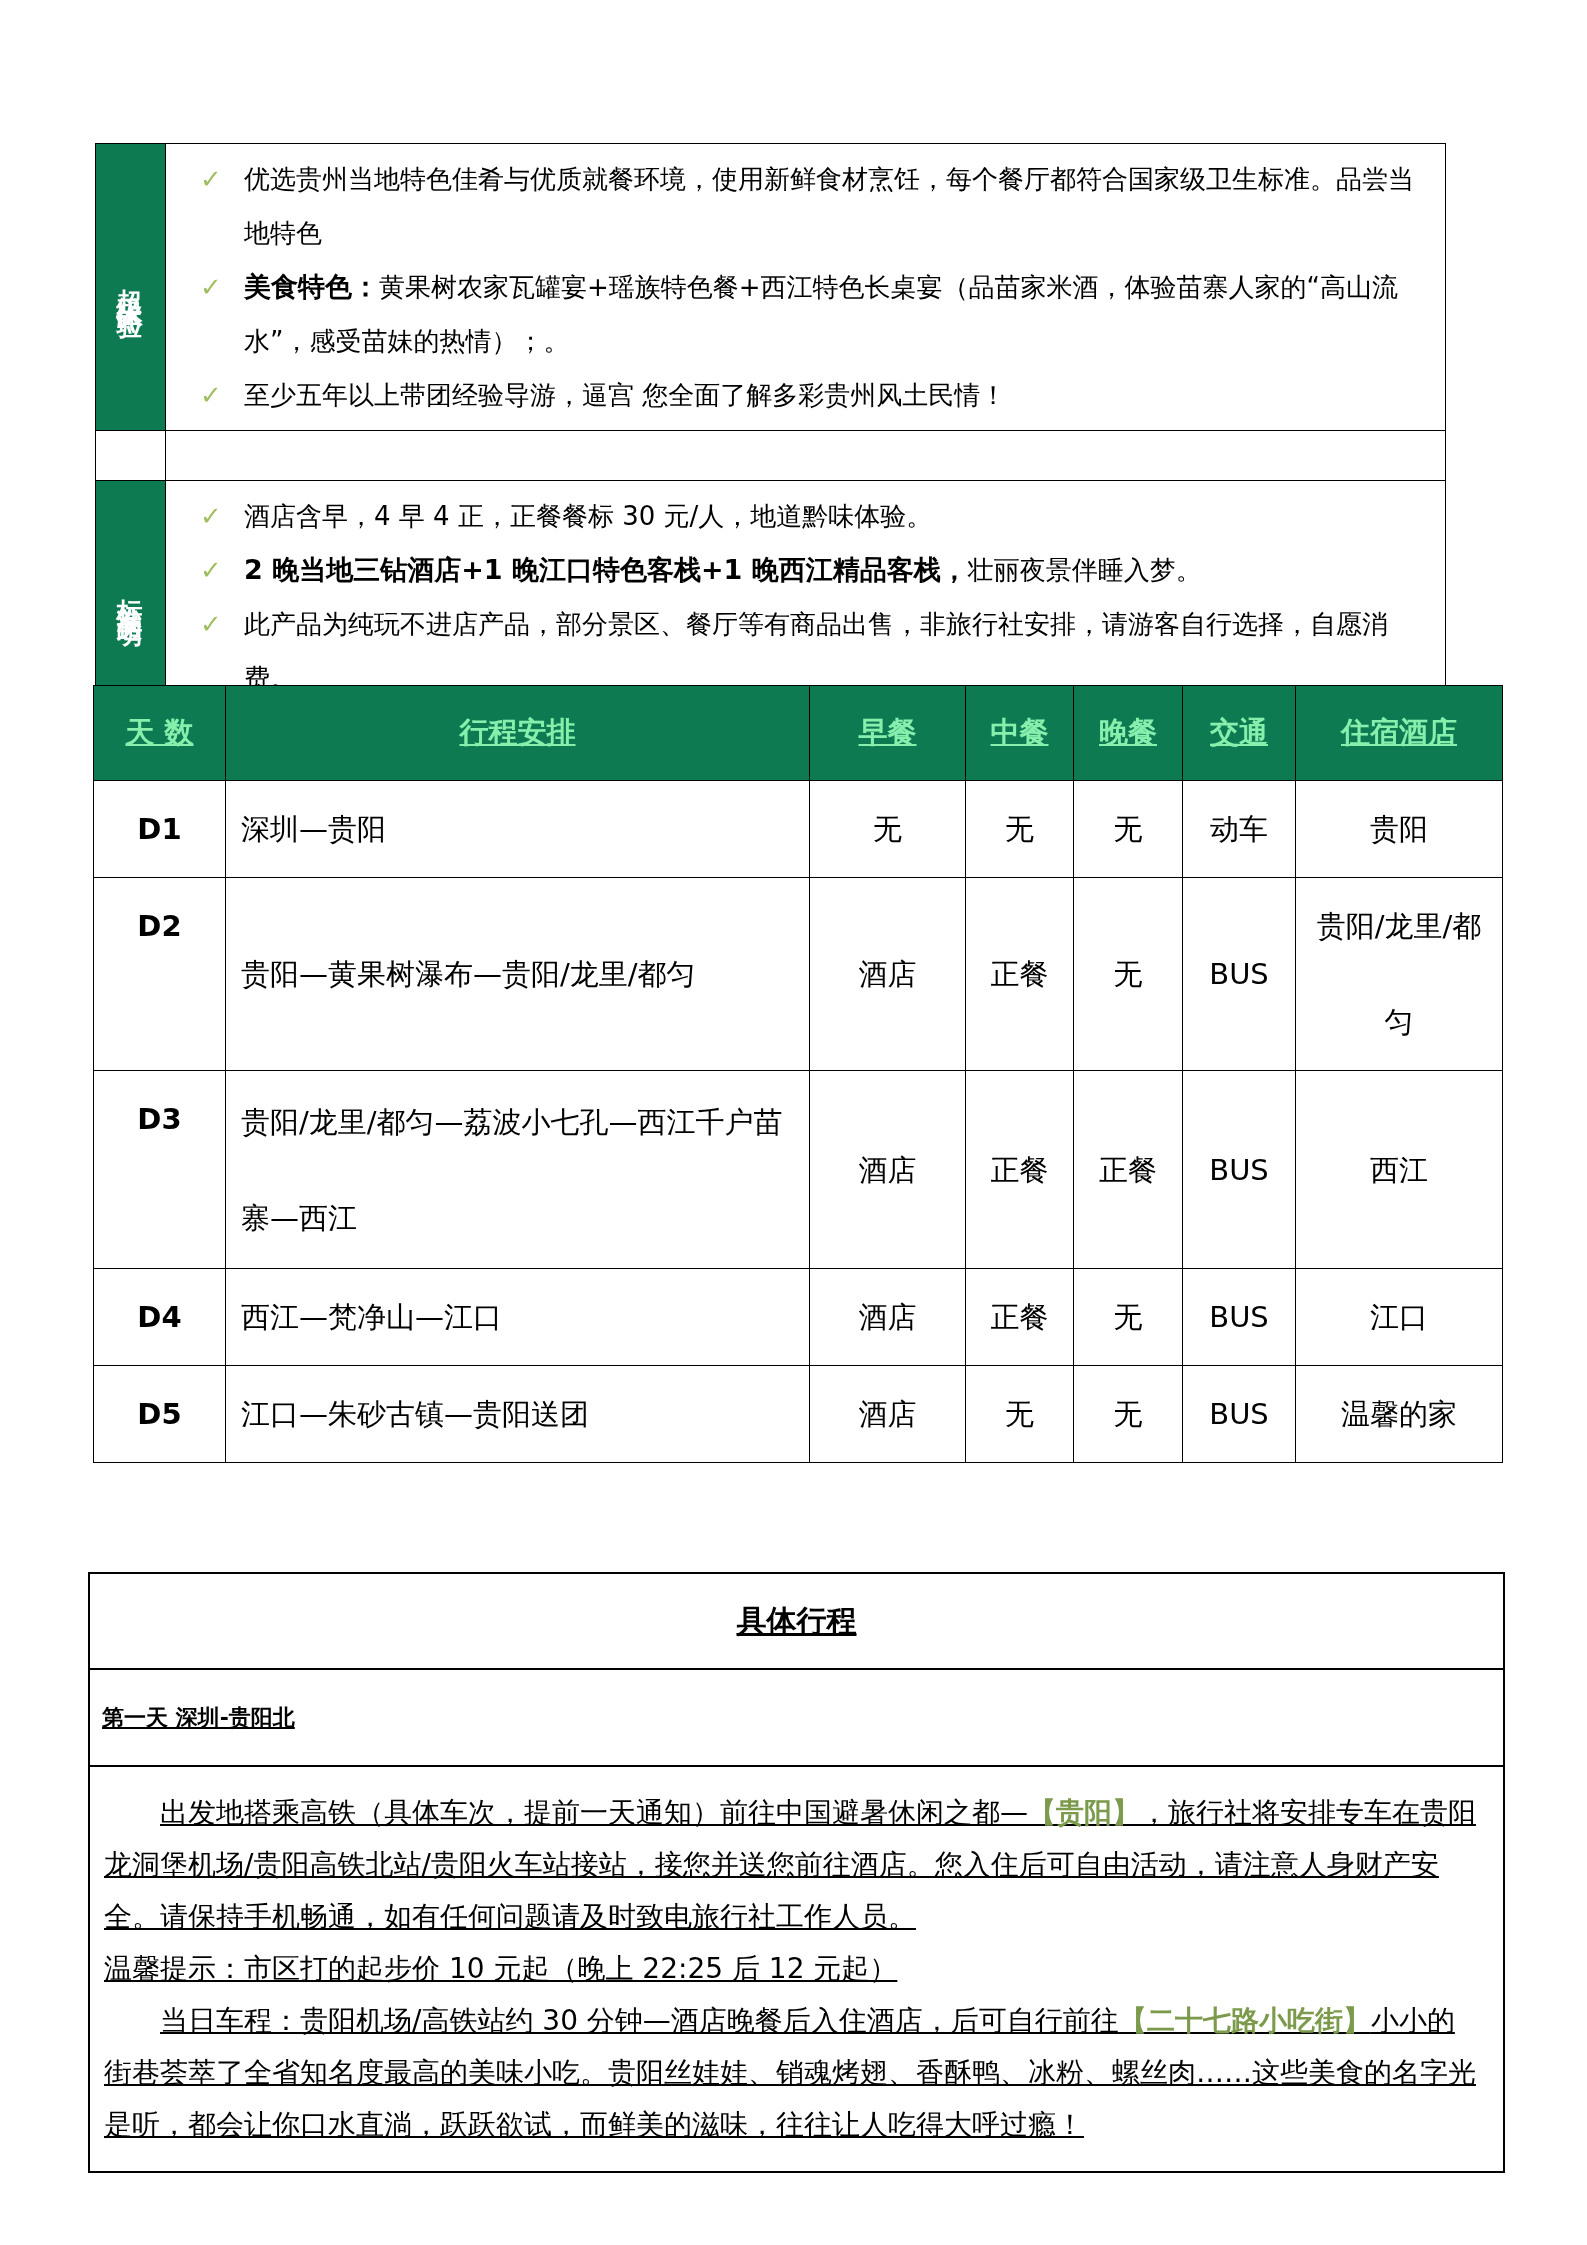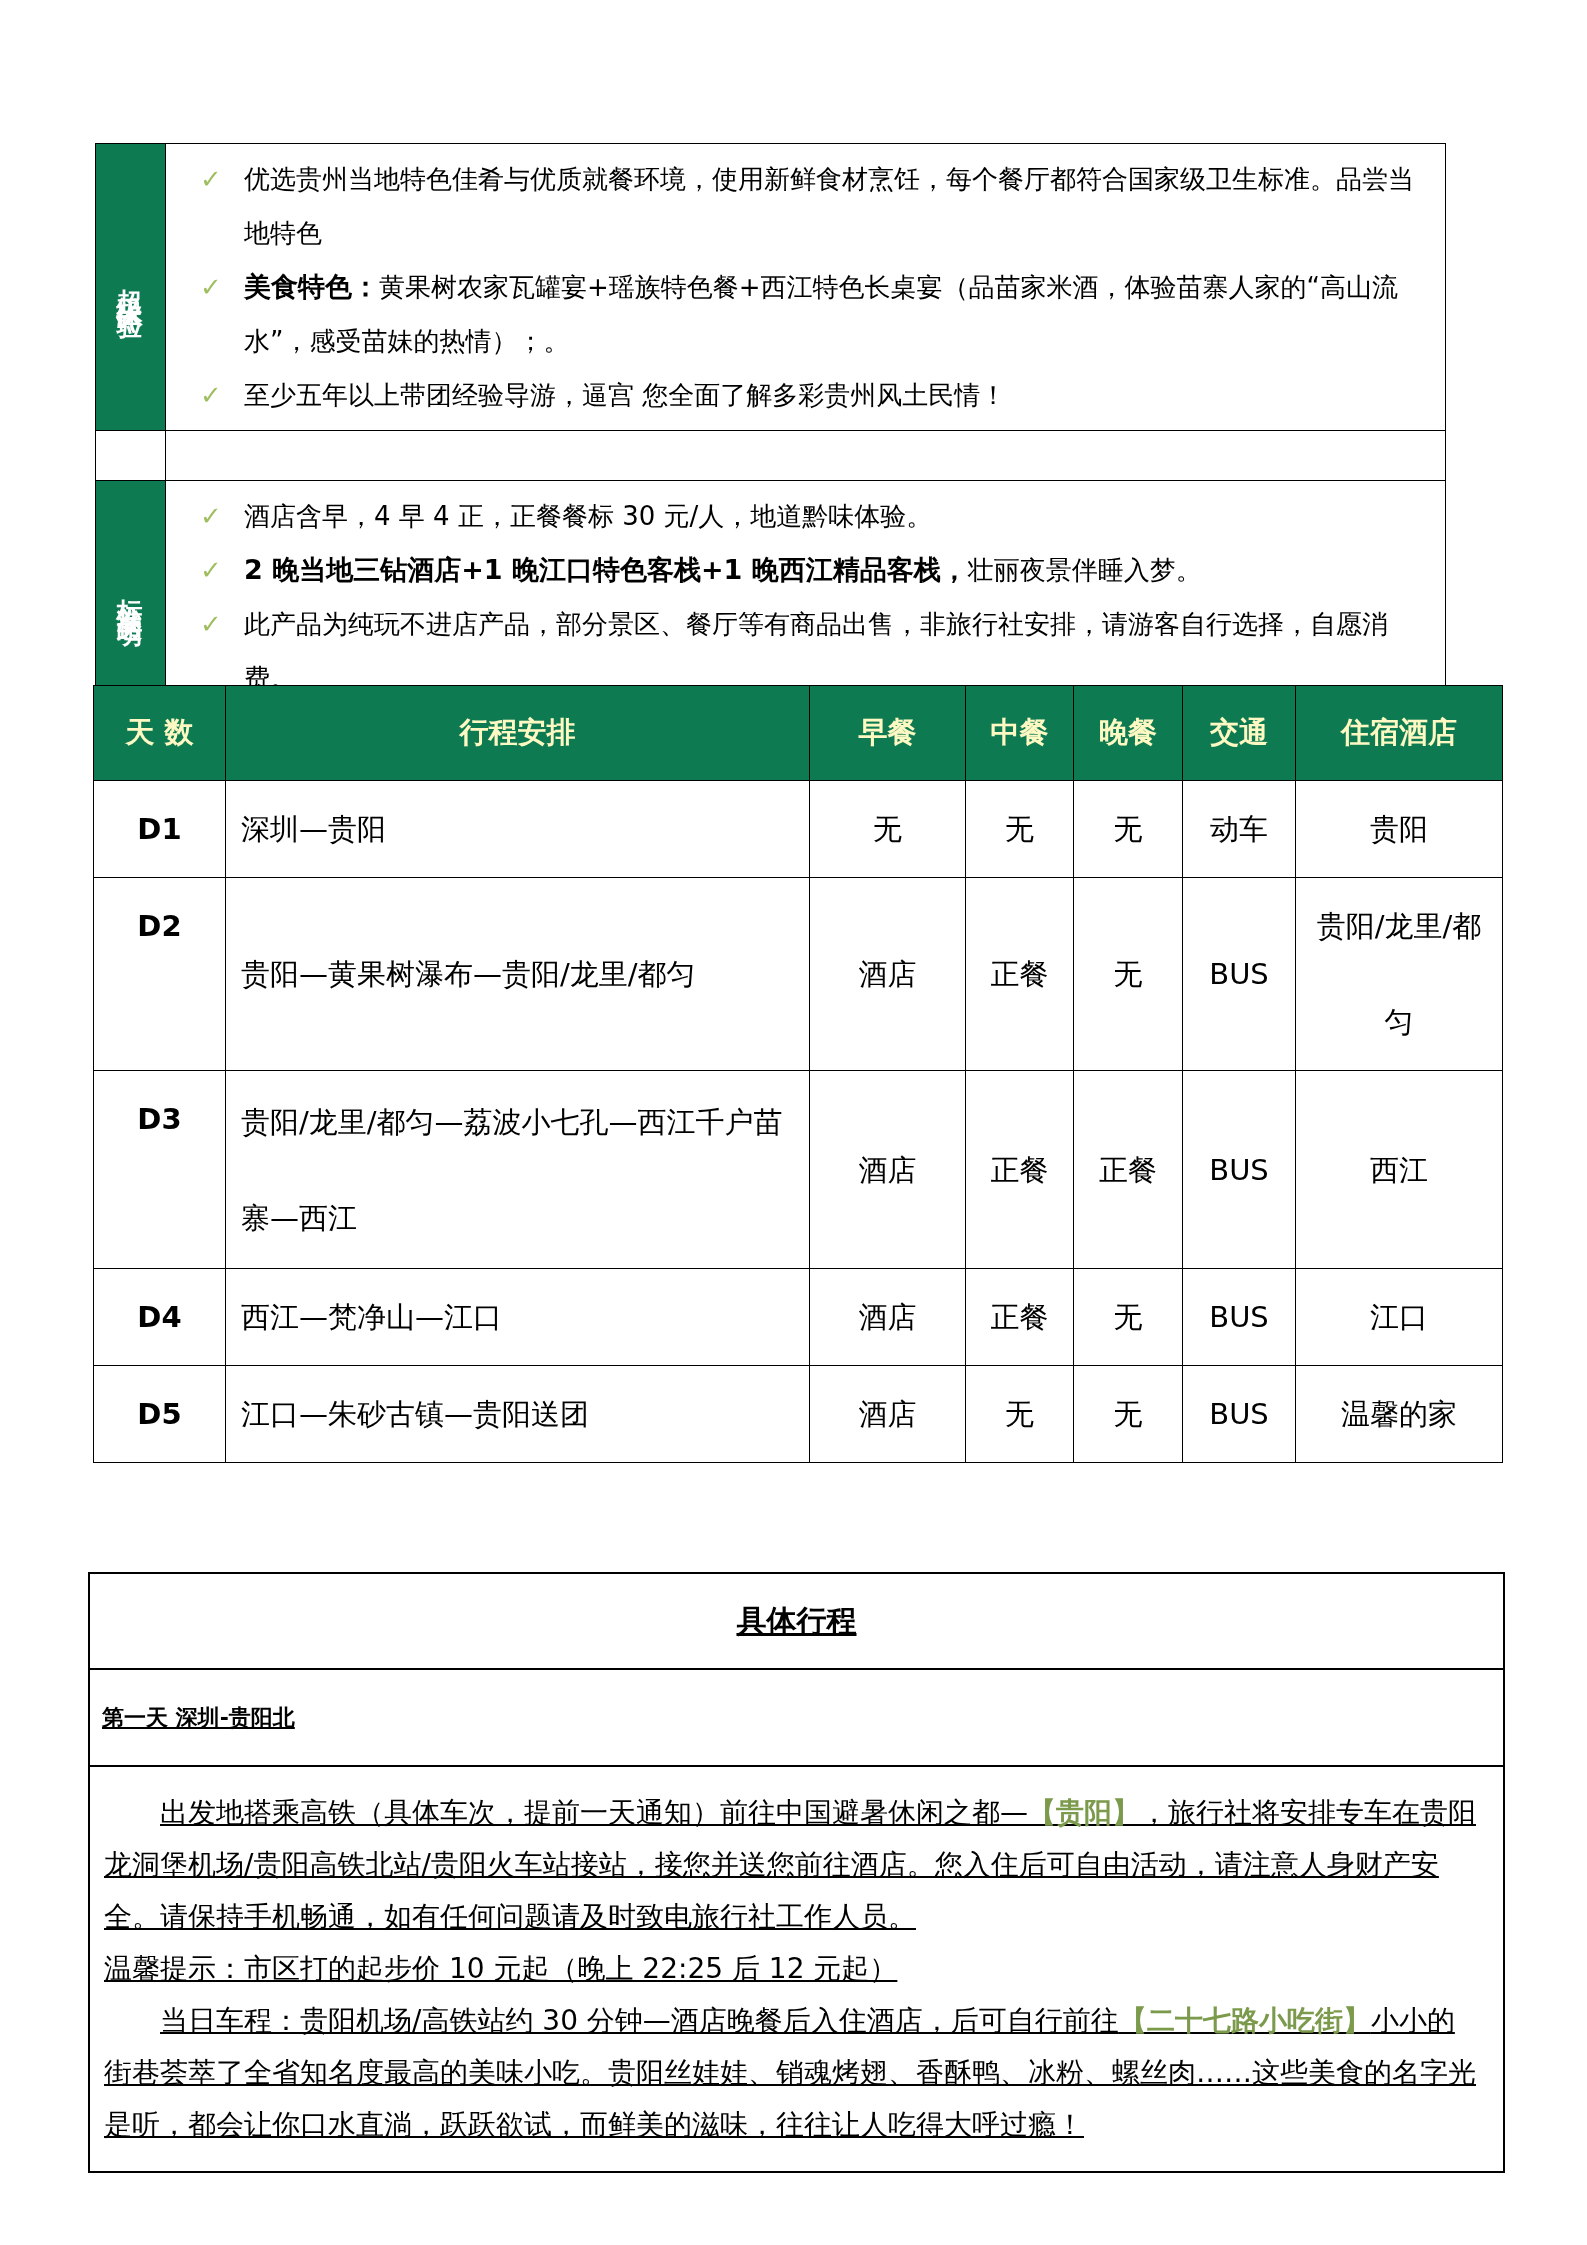--- a/index.html
+++ b/index.html
@@ -37,22 +37,23 @@
   
   table.itin {
     position:absolute; left:93px; top:685px; width:1409px;
     border-collapse:collapse; table-layout:fixed;
   }
   table.itin th, table.itin td {
     border:1.5px solid #000; text-align:center; vertical-align:middle;
     font-size:29px; overflow:hidden;
   }
   table.itin th {
-    background:var(--green); color:#fef9c3; font-weight:bold; height:95px;
+    background:var(--green); color:#86efac; font-weight:bold; height:95px;
     line-height:normal;
+    text-decoration:underline;
   }
   table.itin td { line-height:96px; }
   table.itin td.day { font-weight:bold; font-family:"DejaVu Sans", sans-serif; }
   table.itin td.route { text-align:left; padding-left:15px; padding-right:24px; }
   table.itin td.hotel { padding:0 8px; }
   table.itin td.vtop { vertical-align:top; }
   tr.r-d1 { height:95px; }
   tr.r-d2 { height:190px; }
   tr.r-d3 { height:198px;margin-top:20px; }
   tr.r-d4 { height:97px; }

